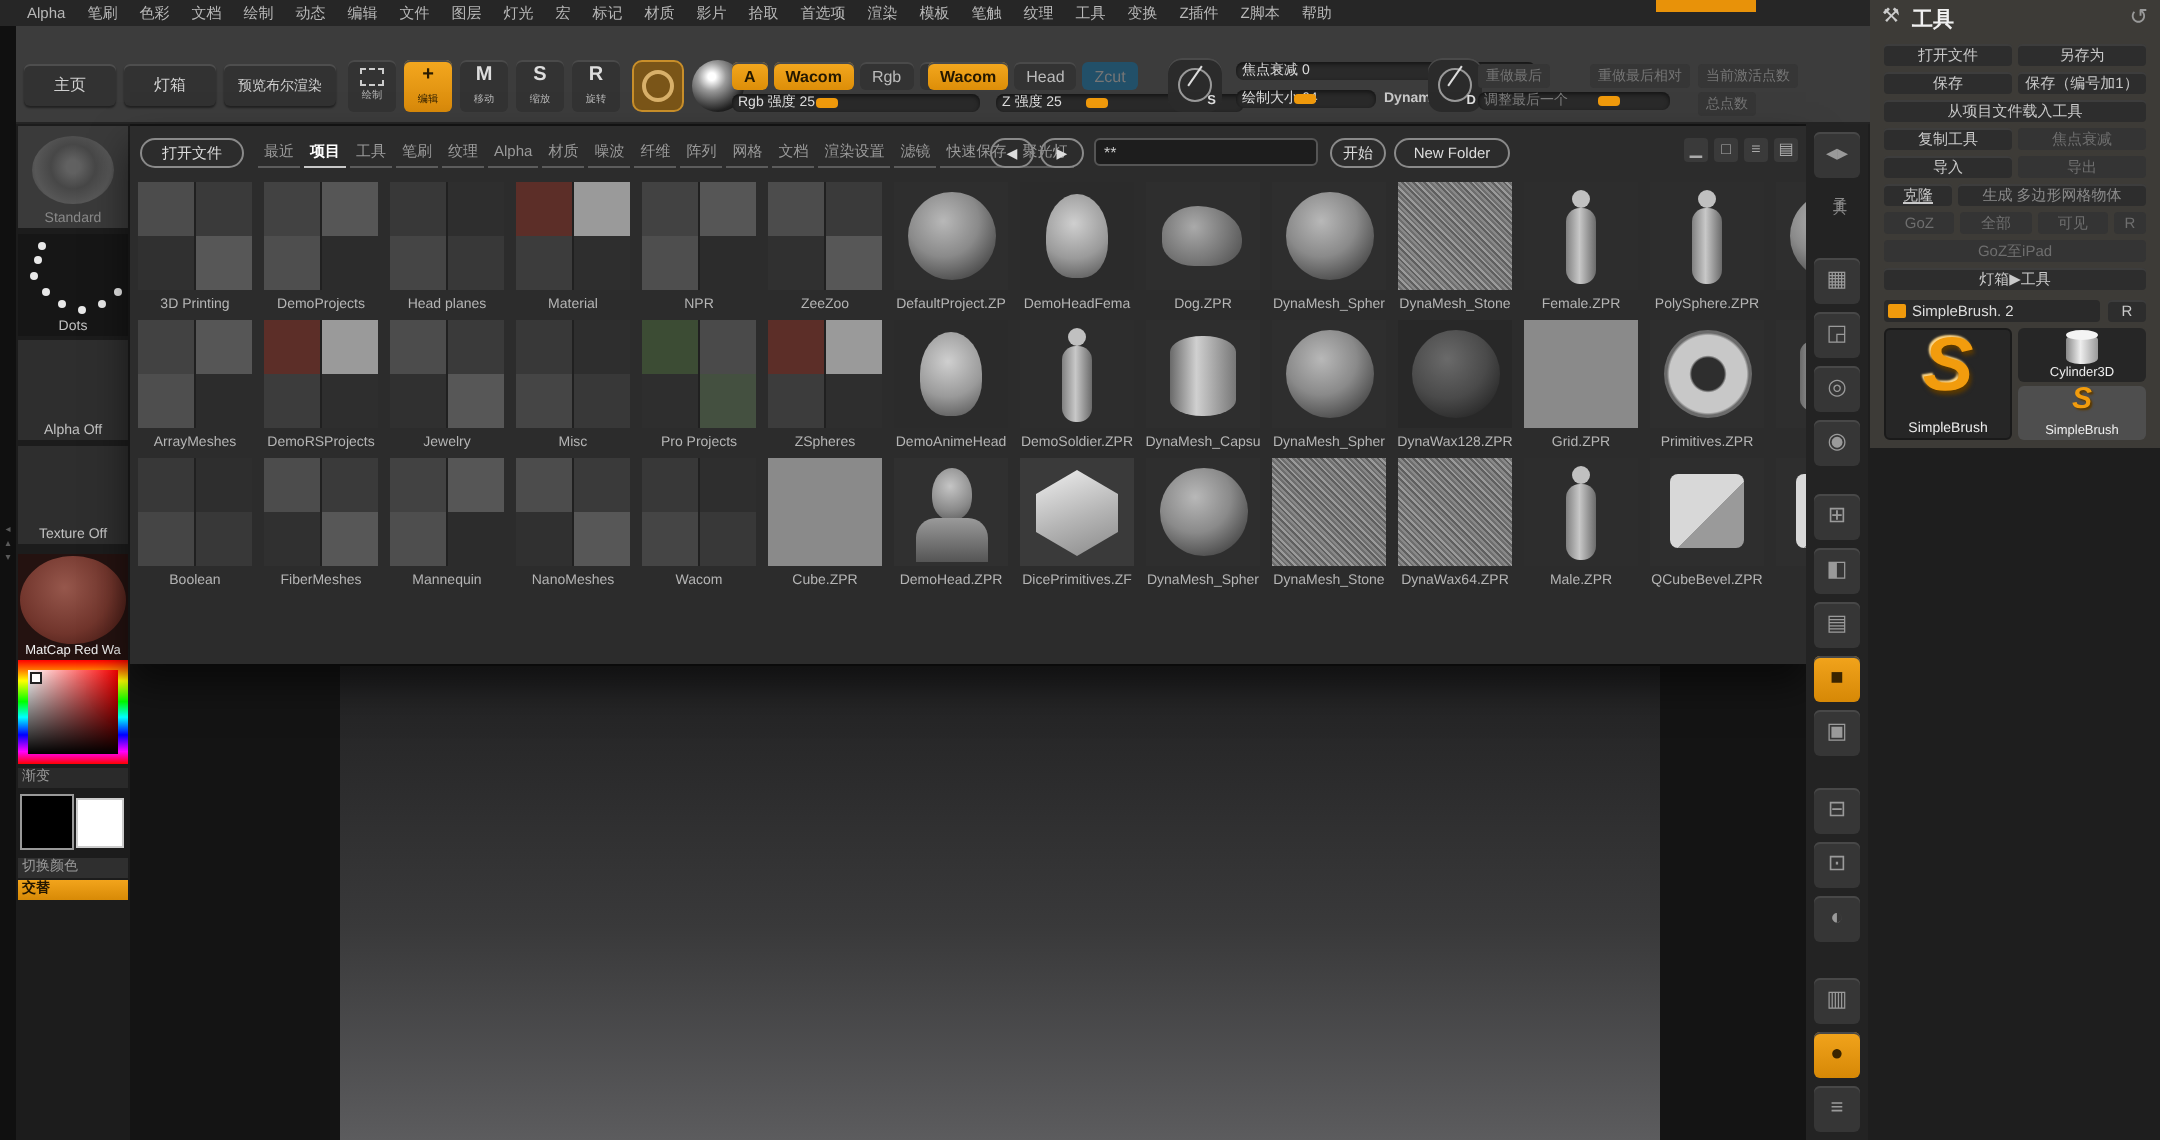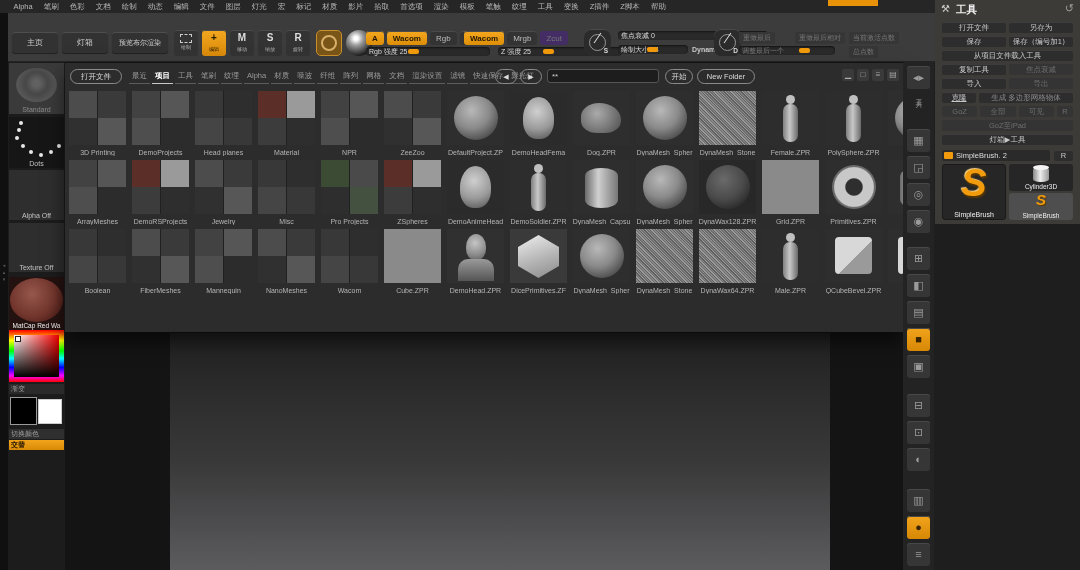--- a/index.html
+++ b/index.html
@@ -30,21 +30,21 @@
   .tlab{font-size:6px;color:#b5b5b5;transform:scale(.85)}
   .tool-tile.on .tlab{color:#2a1c00}
   .gyro{position:absolute;left:316px;top:30px;width:26px;height:26px;border-radius:5px;
         background:#7a5518;border:1px solid #c98f2a}
   .gyro::after{content:"";position:absolute;inset:4px;border-radius:50%;border:2px solid #d8b06a}
   .matsphere{position:absolute;left:346px;top:30px;width:26px;height:26px;border-radius:50%;
         background:radial-gradient(circle at 38% 32%,#ffffff 8%,#9a9a9a 30%,#222 72%,#000)}
   .mode{height:14px;padding:0 6px;display:flex;align-items:center;font-size:8px;color:#bbb;
         background:#333;border-radius:3px;margin-right:3px;box-shadow:inset 0 1px 0 #4a4a4a;white-space:nowrap}
   .mode.on{background:linear-gradient(#f4a81f,#dd8e08);color:#241800;font-weight:bold}
-  .mode.dis{opacity:.45;box-shadow:none;background:#4c1d95}
+  .mode.dis{opacity:.45;box-shadow:none;background:#0369a1}
   .slider{position:absolute;height:9px;background:#2a2a2a;border-radius:4px;
           box-shadow:inset 0 1px 2px #141414}
   .slider span{position:absolute;left:3px;top:0;line-height:9px;font-size:7px;color:#ddd;white-space:nowrap}
   .slider i{position:absolute;top:2px;width:11px;height:5px;background:#f09a0c;border-radius:2px}
   .slider.dim span{color:#7c7c7c}
   .curvecirc{position:absolute;width:27px;height:27px;border-radius:7px;background:#2b2b2b;
              box-shadow:inset 0 1px 0 #4a4a4a}
   .curvecirc::before{content:"";position:absolute;inset:5px;border-radius:50%;border:1px solid #999}
   .curvecirc::after{content:"";position:absolute;left:13px;top:3px;width:1px;height:12px;background:#ddd;transform:rotate(35deg)}
   .cletter{position:absolute;right:3px;bottom:2px;font-size:6.5px;color:#ddd;font-weight:bold}
@@ -272,21 +272,21 @@
     <div class="matsphere" style="top:17px"></div>
 
     <div id="paint-modes" class="hflex" style="left:366px;top:18px">
         <div class="mode on">A</div>
         <div class="mode on">Wacom</div>
         <div class="mode">Rgb</div>
         <div class="mode">M</div>
       </div>
     <div id="sculpt-modes" class="hflex" style="left:464px;top:18px">
         <div class="mode on">Wacom</div>
-        <div class="mode">Mrgb</div>
+        <div class="mode">Head</div>
         <div class="mode dis">Zcut</div>
       </div>
 
     <div class="slider" style="left:366px;top:34px;width:124px">
       <span>Rgb 强度 25</span>
         <i style="left:34%"></i>
     </div>
     <div class="slider" style="left:498px;top:34px;width:124px">
       <span>Z 强度 25</span>
         <i style="left:36%"></i>

